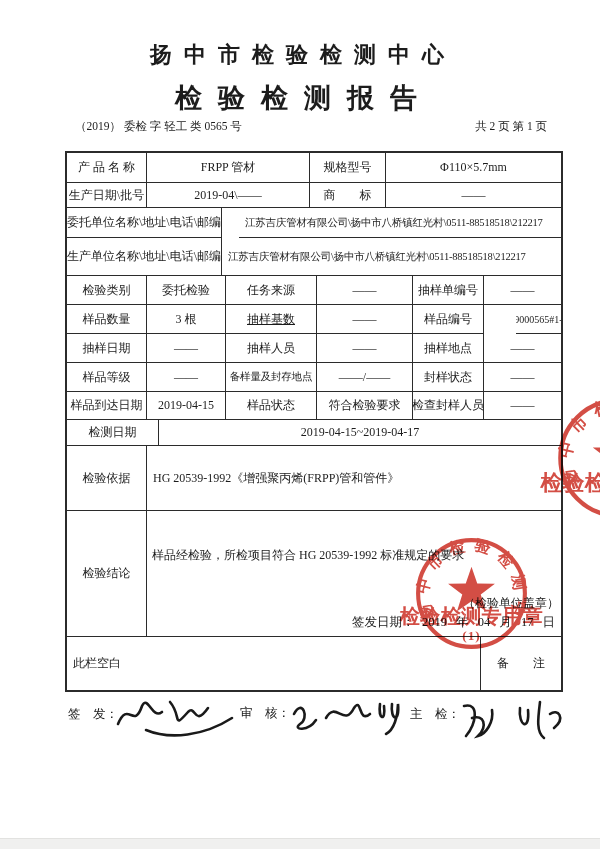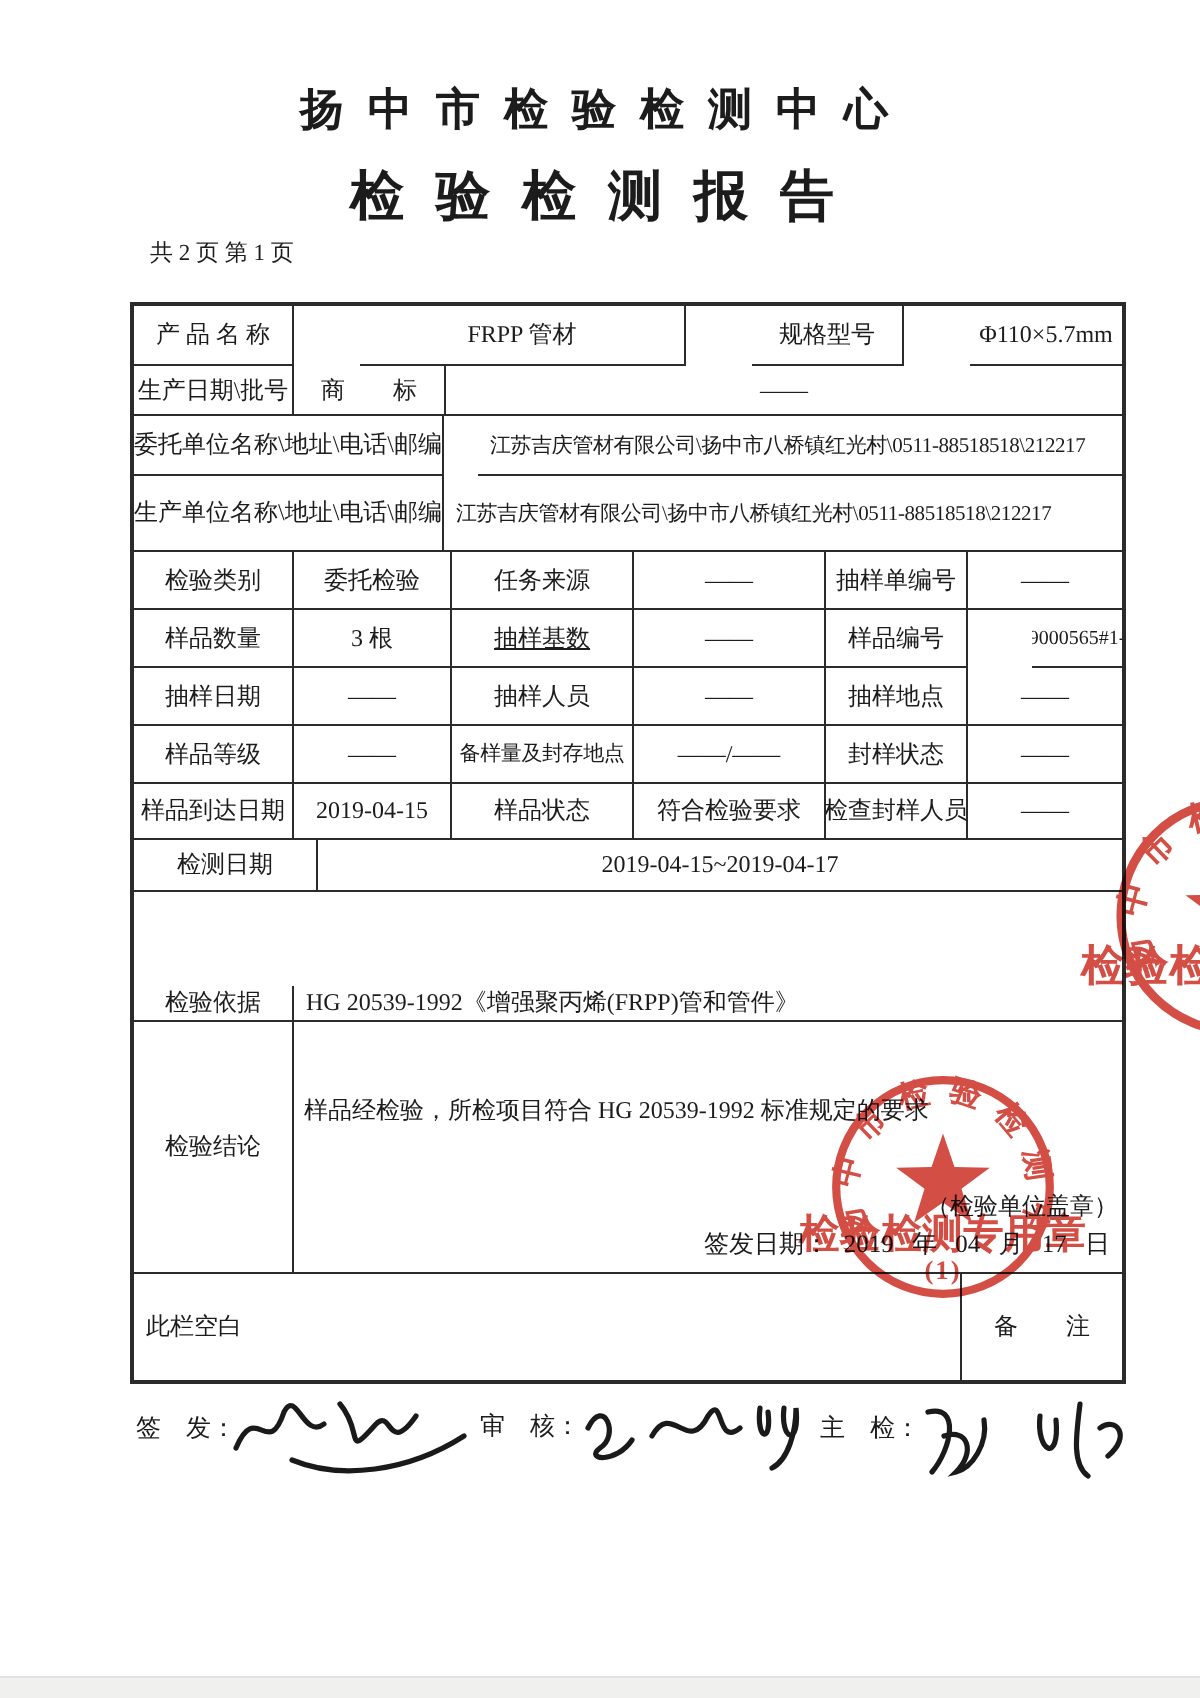--- a/index.html
+++ b/index.html
@@ -50,34 +50,36 @@
       background:#f0f0ef;border-top:1px solid #e2e2e0;}
 </style>
 </head>
 <body>
 
 <div class="page">
 
   <div class="t1">扬中市检验检测中心</div>
   <div class="t2">检验检测报告</div>
   <div class="docline">
+    <span>（2019） 委检 字 轻工 类 0565 号</span>
     <span>共 2 页 第 1 页</span>
   </div>
 
   <div class="tbl">
 
-    <div class="tr" style="height:30px;gap:33px;">
+    <div class="tr" style="height:30px;">
       <div class="td" style="width:80px;">产 品 名 称</div>
       <div class="td" style="width:163px;">FRPP 管材</div>
       <div class="td" style="width:76px;">规格型号</div>
       <div class="td fill">Φ110×5.7mm</div>
     </div>
 
     <div class="tr" style="height:25px;">
       <div class="td" style="width:80px;">生产日期\批号</div>
+      <div class="td" style="width:163px;">2019-04\——</div>
       <div class="td" style="width:76px;">商　　标</div>
       <div class="td fill">——</div>
     </div>
 
     <div class="tr" style="height:30px;gap:17px;">
       <div class="td" style="width:155px;">委托单位名称\地址\电话\邮编</div>
       <div class="td fill left small">江苏吉庆管材有限公司\扬中市八桥镇红光村\0511-88518518\212217</div>
     </div>
 
     <div class="tr" style="height:38px;">
@@ -128,21 +130,21 @@
       <div class="td" style="width:96px;">符合检验要求</div>
       <div class="td" style="width:71px;">检查封样人员</div>
       <div class="td fill">——</div>
     </div>
 
     <div class="tr" style="height:26px;">
       <div class="td" style="width:92px;">检测日期</div>
       <div class="td fill">2019-04-15~2019-04-17</div>
     </div>
 
-    <div class="tr" style="height:65px;align-items:flex-end;">
+    <div class="tr" style="height:65px;">
       <div class="td" style="width:80px;">检验依据</div>
       <div class="td fill left">HG 20539-1992《增强聚丙烯(FRPP)管和管件》</div>
     </div>
 
     <div class="tr" style="height:126px;">
       <div class="td" style="width:80px;">检验结论</div>
       <div class="td fill concl">
         <span class="concl-text">样品经检验，所检项目符合 HG 20539-1992 标准规定的要求</span>
         <span class="seal-hint">（检验单位盖章）</span>
         <span class="issue-line">

